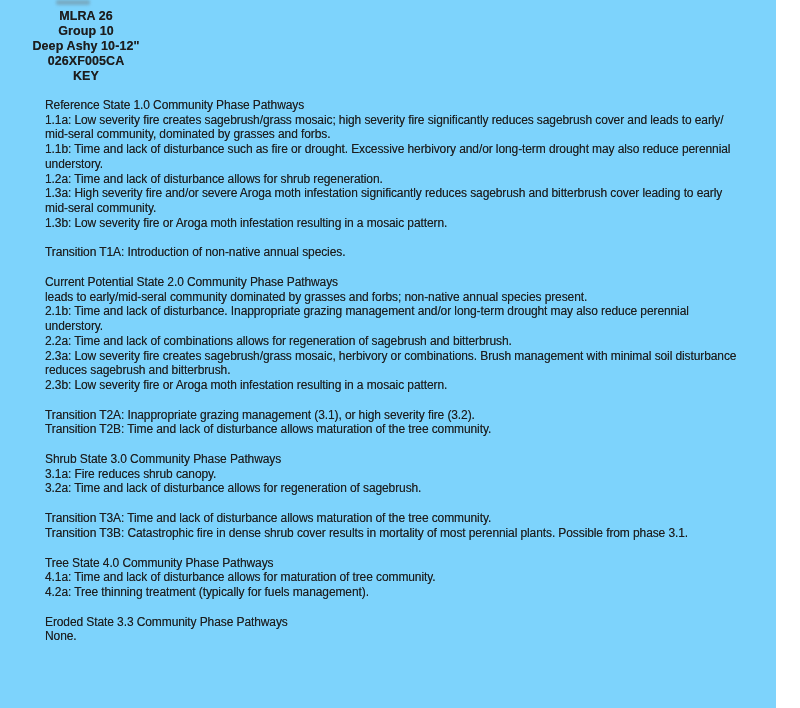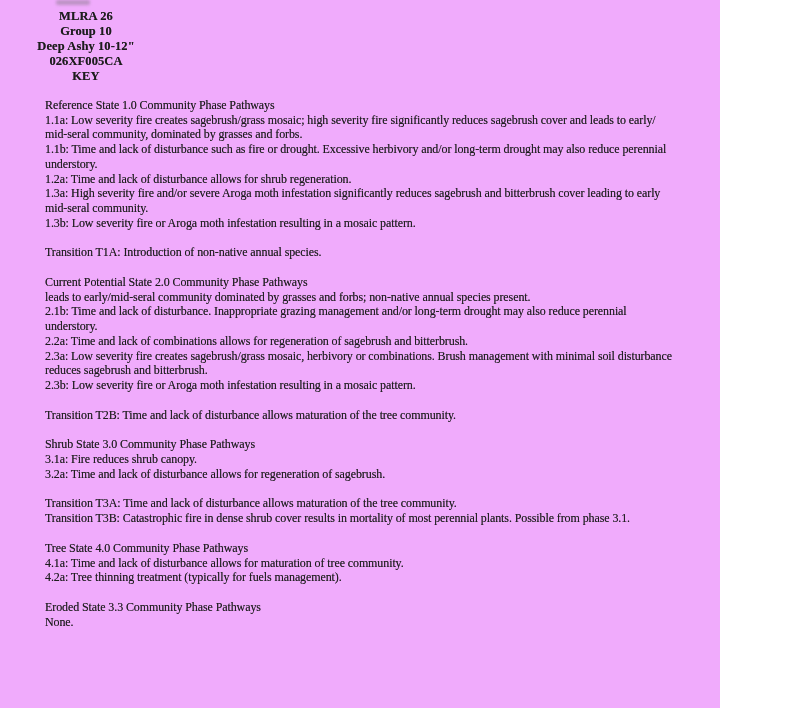--- a/index.html
+++ b/index.html
@@ -2,25 +2,25 @@
 <html><head>
 <meta charset="utf-8">
 <style>
   html, body {
     margin: 0;
     padding: 0;
     background: #ffffff;
   }
   .page {
     position: relative;
-    width: 720px;
+    width: 776px;
     height: 708px;
-    background: #f0abfc;
+    background: #7dd3fc;
     overflow: hidden;
-    font-family: Liberation Serif, serif;
+    font-family: Liberation Sans, sans-serif;
     color: #1d1d1d;
   }
   
   .artifact {
     position: absolute;
     top: 0;
     left: 56px;
     width: 34px;
     height: 5px;
     background: rgba(110, 110, 110, 0.4);
@@ -89,20 +89,21 @@
         <div class="line">Current Potential State 2.0 Community Phase Pathways</div>
         <div class="line">leads to early/mid-seral community dominated by grasses and forbs; non-native annual species present.</div>
         <div class="line">2.1b: Time and lack of disturbance. Inappropriate grazing management and/or long-term drought may also reduce perennial</div>
         <div class="line">understory.</div>
         <div class="line">2.2a: Time and lack of combinations allows for regeneration of sagebrush and bitterbrush.</div>
         <div class="line">2.3a: Low severity fire creates sagebrush/grass mosaic, herbivory or combinations. Brush management with minimal soil disturbance</div>
         <div class="line">reduces sagebrush and bitterbrush.</div>
         <div class="line">2.3b: Low severity fire or Aroga moth infestation resulting in a mosaic pattern.</div>
       </div>
       <div class="section">
+        <div class="line">Transition T2A: Inappropriate grazing management (3.1), or high severity fire (3.2).</div>
         <div class="line">Transition T2B: Time and lack of disturbance allows maturation of the tree community.</div>
       </div>
       <div class="section">
         <div class="line">Shrub State 3.0 Community Phase Pathways</div>
         <div class="line">3.1a: Fire reduces shrub canopy.</div>
         <div class="line">3.2a: Time and lack of disturbance allows for regeneration of sagebrush.</div>
       </div>
       <div class="section">
         <div class="line">Transition T3A: Time and lack of disturbance allows maturation of the tree community.</div>
         <div class="line">Transition T3B: Catastrophic fire in dense shrub cover results in mortality of most perennial plants. Possible from phase 3.1.</div>

